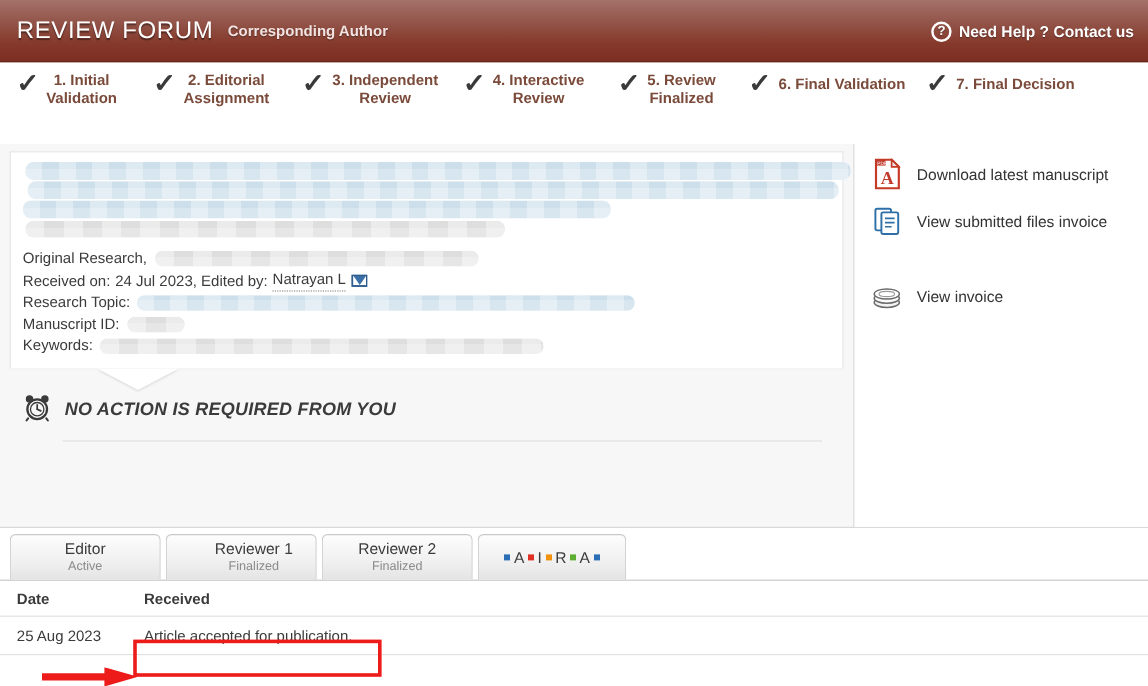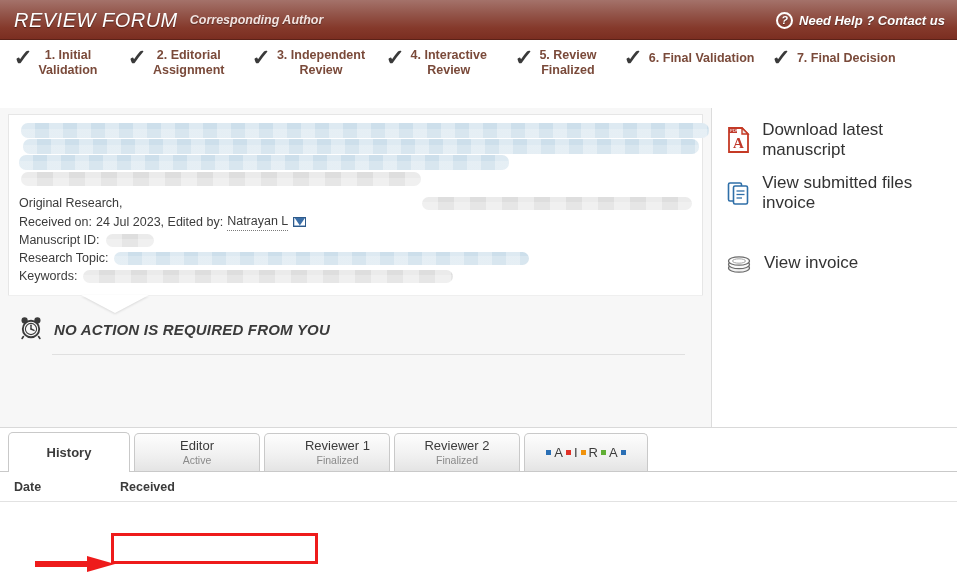--- a/index.html
+++ b/index.html
@@ -9,27 +9,26 @@
     font-family: "Liberation Sans", sans-serif;
     background: #ffffff;
     color: #3a3a3a;
     overflow: hidden;
     position: relative;
   }
 
   
   .header {
     position: relative;
-    height: 40px;
+    height: 52px;
     background: linear-gradient(to bottom, #a4726a 0%, #93554a 35%, #85392b 70%, #7a2d20 100%);
     display: flex;
     align-items: center;
     padding: 0 0 0 14px;
     box-shadow: inset 0 -1px 0 rgba(0,0,0,.25);
-    font-style: italic;
   }
   .brand {
     color: #ffffff;
     font-size: 20px;
     letter-spacing: .5px;
     font-weight: 400;
     text-shadow: 0 1px 1px rgba(0,0,0,.45);
   }
   .role {
     color: #f2e3e0;
@@ -208,21 +207,21 @@
   .mail-icon:after  { right:0; clip-path: polygon(100% 0, 100% 100%, 0 100%); }
 
   
   .side-link {
     display: flex;
     align-items: center;
     gap: 10px;
     margin-bottom: 13px;
     cursor: pointer;
   }
-  .side-link .lbl { font-size: 17px; color: #333; }
+  .side-link .lbl { font-size: 13px; color: #333; }
   .icon-box { width: 28px; display:flex; justify-content:center; }
 
   
   .action-box {
     position: absolute;
     left: 8px; right: 8px;
     top: 192px;
     padding: 6px 0 0 0;
   }
   .action-head {
@@ -400,41 +399,41 @@
   <div class="panel-left">
 
     <div class="info-card">
       <div class="title-block">
         <span class="redact blue" style="width:688px;height:15px;margin-left:2px;"></span>
         <span class="redact blue" style="width:676px;height:15px;margin-left:4px;"></span>
         <span class="redact blue" style="width:490px;height:15px;margin-left:0px;"></span>
         <span class="redact gray" style="width:400px;height:14px;margin-left:2px;margin-top:2px;"></span>
       </div>
 
-      <div class="meta-line" style="margin-top:8px;justify-content:space-between;">
+      <div class="meta-line" style="margin-top:8px;">
         <span class="meta-label">Original Research,</span>
         <span class="redact gray" style="width:270px;height:13px;margin-left:2px;"></span>
       </div>
 
       <div class="meta-line">
         <span class="meta-label">Received on:</span>
         <span>24 Jul 2023</span>
         <span style="margin-right:4px;">, Edited by:</span>
         <span class="editor-link">Natrayan L</span>
         <span class="mail-icon"></span>
       </div>
 
       <div class="meta-line">
+        <span class="meta-label">Research Topic:</span>
+        <span class="redact blue" style="width:415px;height:13px;margin-left:2px;"></span>
+      </div>
+
+      <div class="meta-line">
         <span class="meta-label">Manuscript ID:</span>
         <span class="redact gray" style="width:48px;height:13px;margin-left:2px;"></span>
-      </div>
-
-      <div class="meta-line">
-        <span class="meta-label">Research Topic:</span>
-        <span class="redact blue" style="width:415px;height:13px;margin-left:2px;"></span>
       </div>
 
       <div class="meta-line">
         <span class="meta-label">Keywords:</span>
         <span class="redact gray" style="width:370px;height:13px;margin-left:2px;"></span>
       </div>
 
       <div class="notch"></div>
     </div>
 
@@ -497,23 +496,20 @@
         </svg>
       </span>
       <span class="lbl">View invoice</span>
     </div>
 
   </div>
 </div>
 
 <div class="tabs-wrap">
 
-  <div class="tab active" style="min-width:122px;">
-    <span class="tab-label">History</span>
-  </div>
 
   <div class="tab" style="min-width:126px;">
     <span class="tab-label">Editor</span>
     <span class="tab-status">Active</span>
   </div>
 
   <div class="tab" style="min-width:126px;padding-left:31px;">
     <span class="tab-label">Reviewer 1</span>
     <span class="tab-status">Finalized</span>
   </div>
@@ -537,20 +533,24 @@
     </span>
   </div>
 
 </div>
 
 <div class="table">
   <div class="thead">
     <span class="col-date">Date</span>
     <span class="col-upd">Received</span>
   </div>
+  <div class="trow">
+    <span class="col-date">25 Aug 2023</span>
+    <span class="col-upd">Article accepted for publication.</span>
+  </div>
 </div>
 
 <div class="annot-box"></div>
 <div class="annot-arrow">
   <svg width="80" height="16" viewBox="0 0 80 16">
     <polygon points="0,5 52,5 52,0 80,8 52,16 52,11 0,11" fill="#ee1b1b"></polygon>
   </svg>
 </div>
 
 </body></html>

